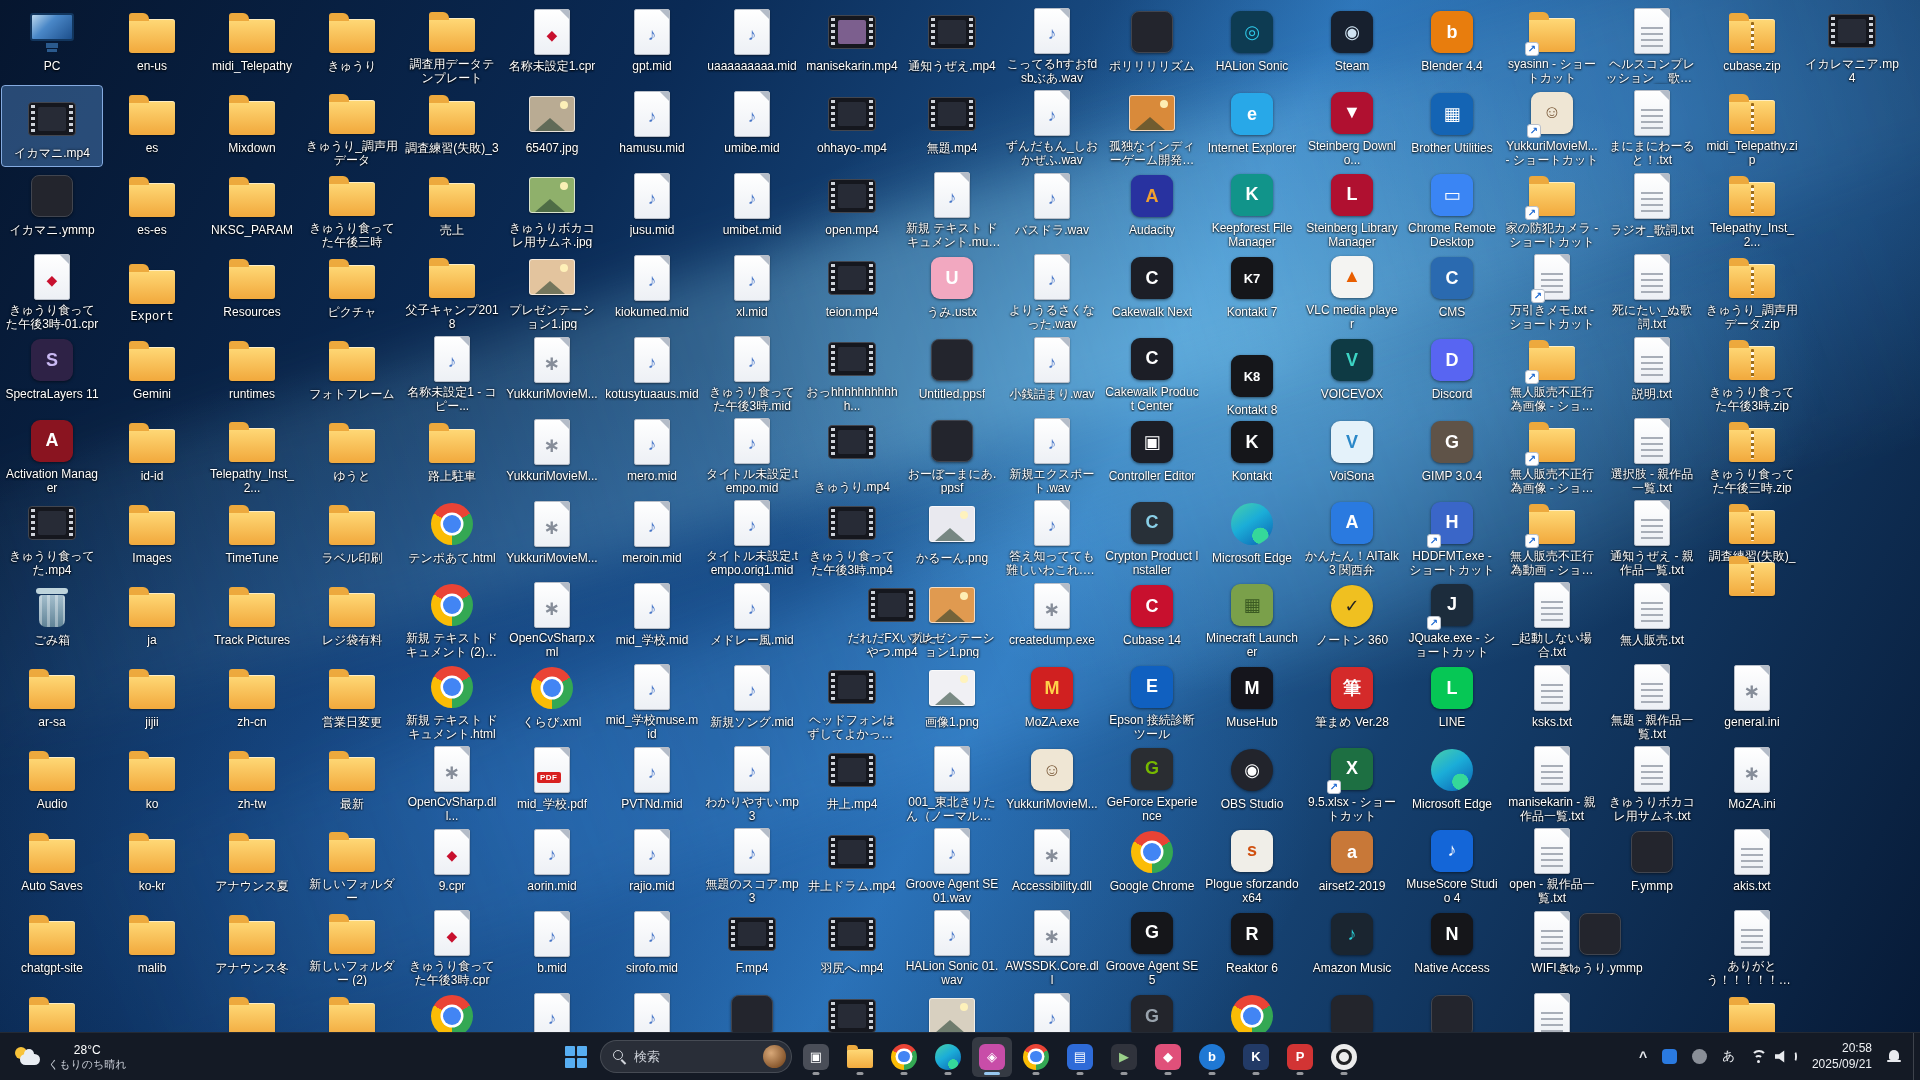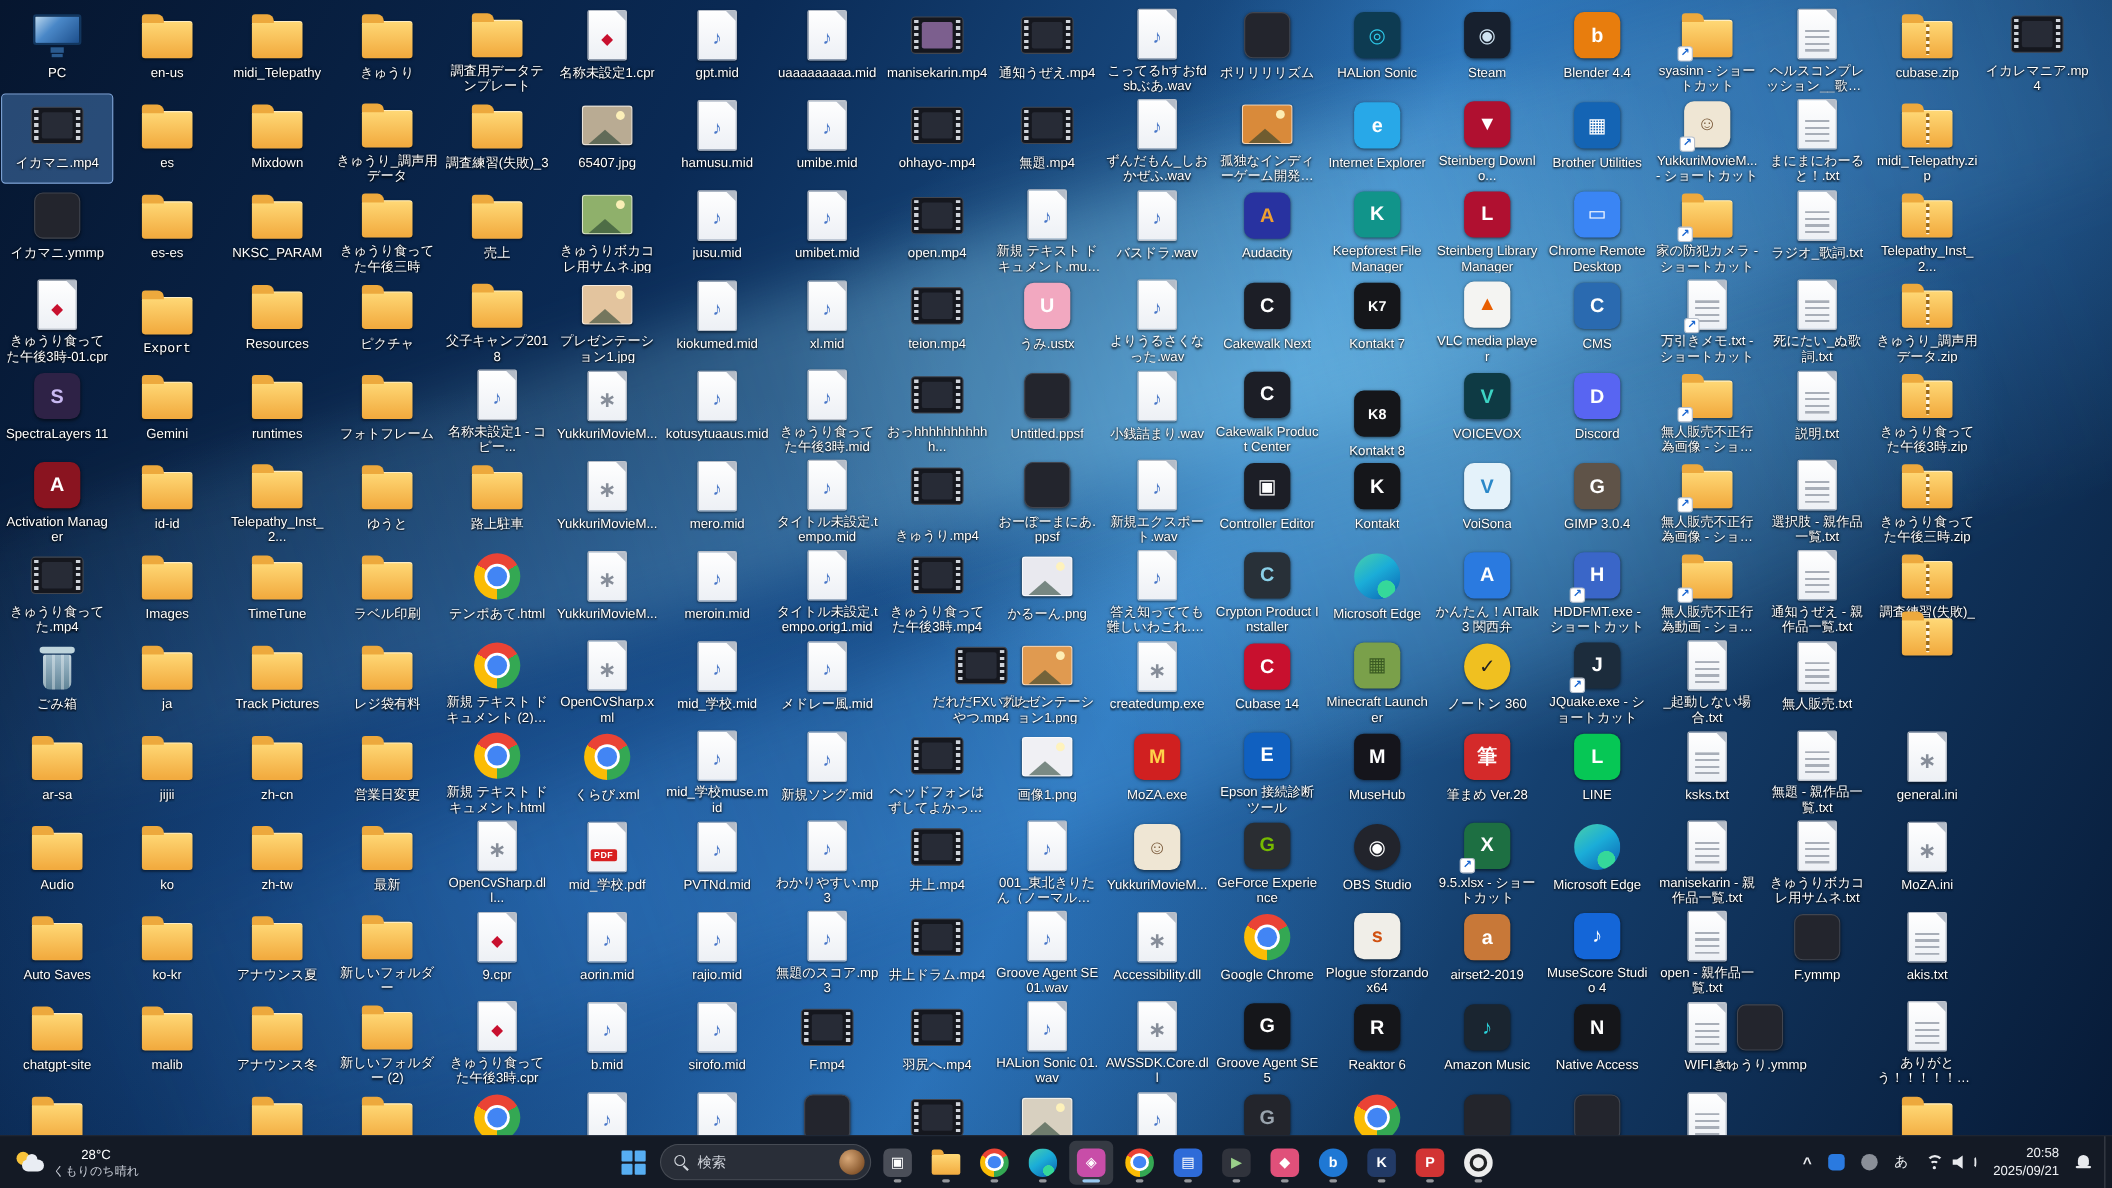--- a/index.html
+++ b/index.html
@@ -306,21 +306,21 @@
         <span class="label">cubase.zip</span>
       </div>
       <div class="cell" style="left: 1802px; top: 4px;">
         <span class="icw">
           <span class="ico ic-video">
             <span class="v-center" style="background: rgb(39, 43, 54);"></span>
           </span>
         </span>
         <span class="label">イカレマニア.mp4</span>
       </div>
-      <div class="cell sel" style="left: 2px; top: 86px;">
+      <div class="cell sel" style="left: 2px; top: 86px; justify-content: center;">
         <span class="icw">
           <span class="ico ic-video">
             <span class="v-center" style="background: rgb(39, 43, 54);"></span>
           </span>
         </span>
         <span class="label">イカマニ.mp4</span>
       </div>
       <div class="cell" style="left: 102px; top: 86px;">
         <span class="icw">
           <span class="ico ic-folder"></span>

